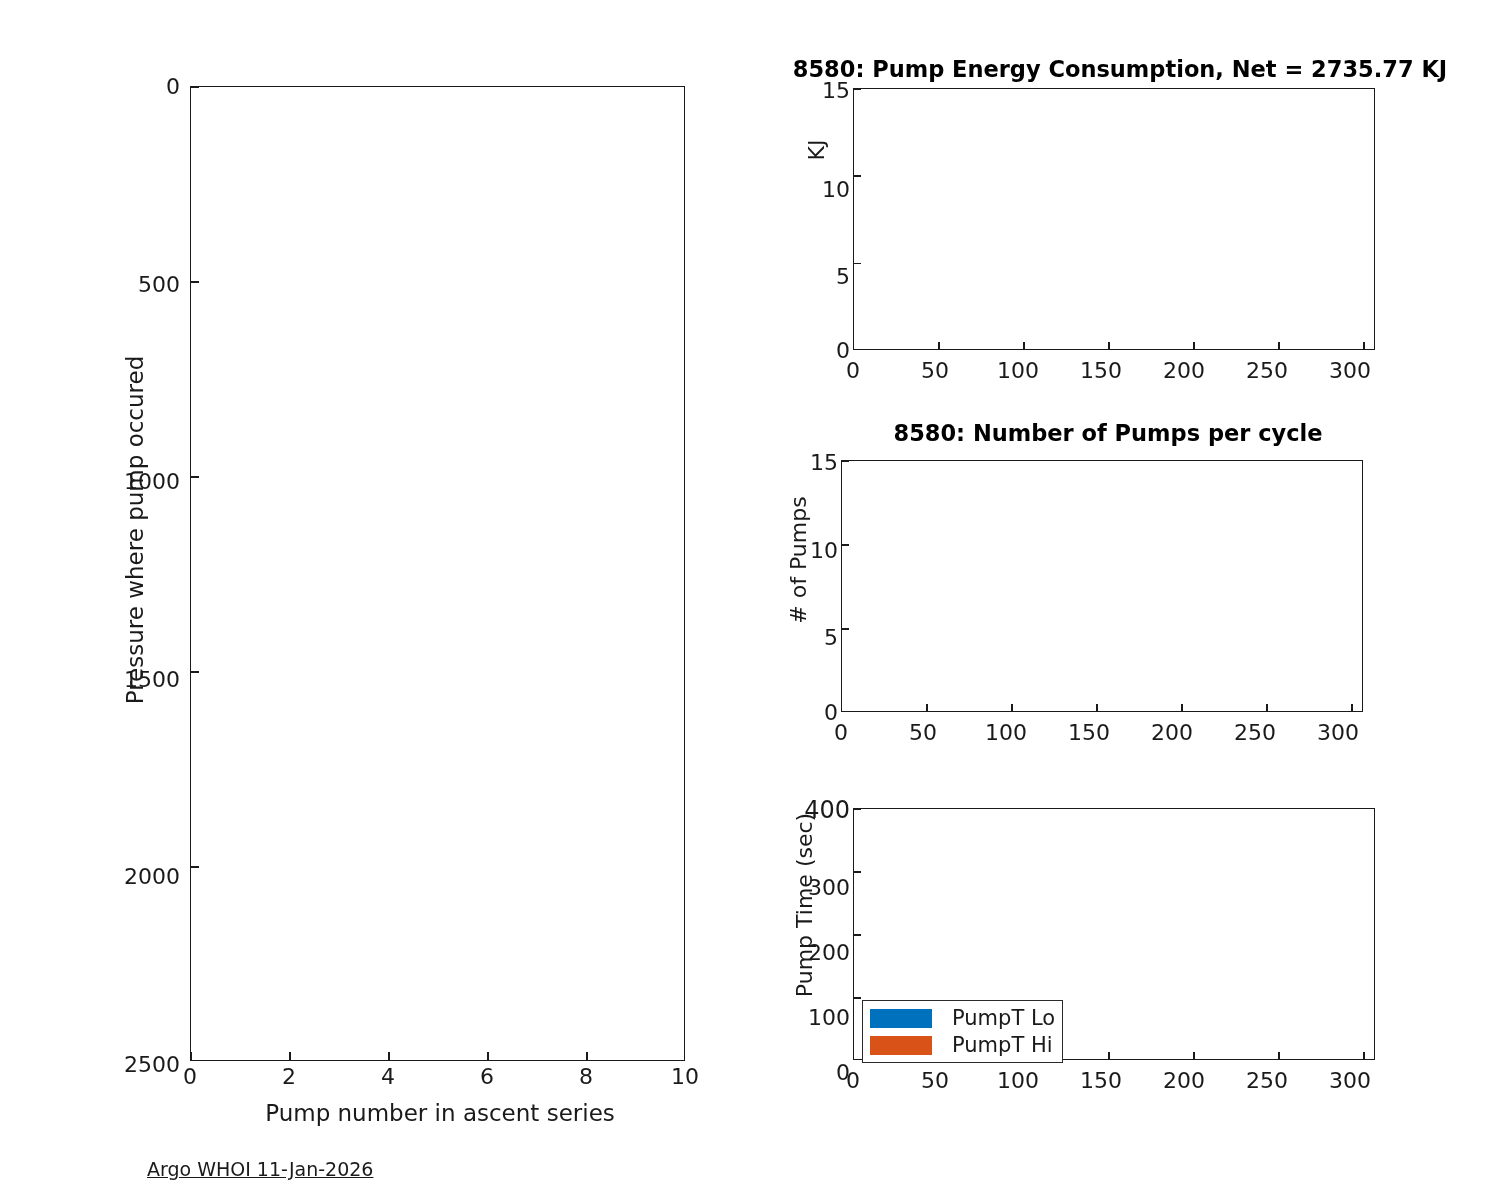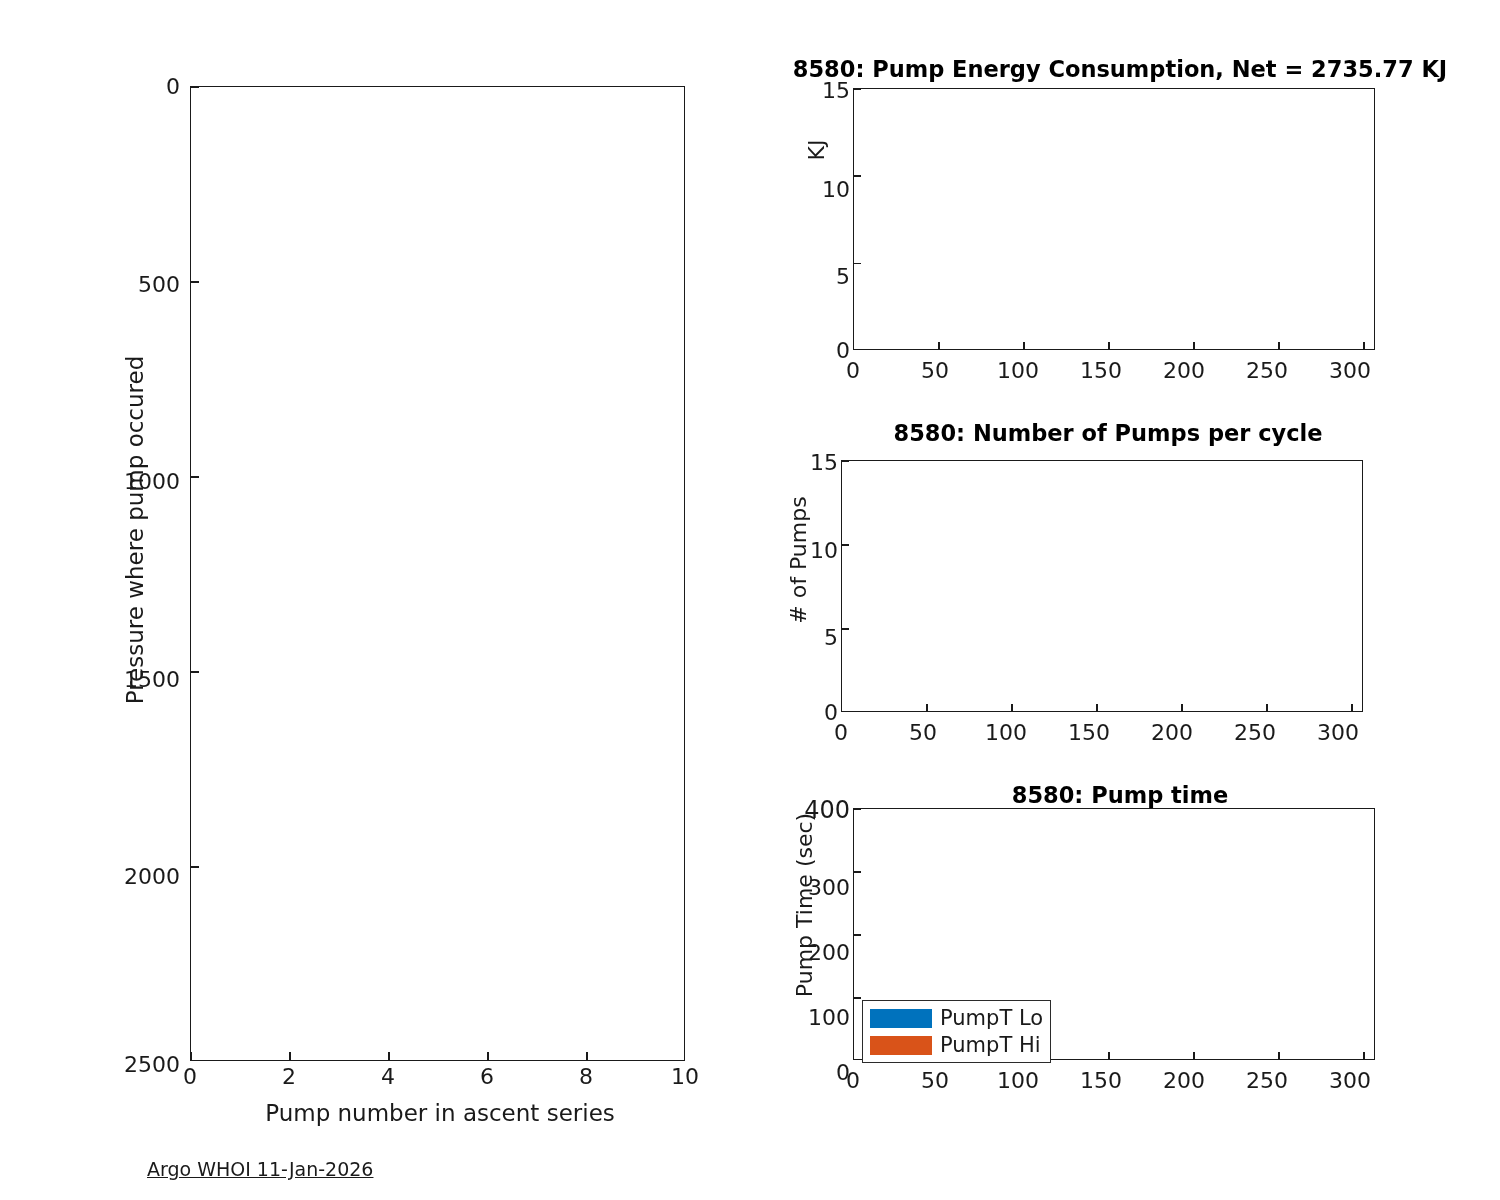--- a/index.html
+++ b/index.html
@@ -84,21 +84,21 @@
     border: 1.4px solid #2b2b2b;
     box-sizing: border-box;
     padding: 5px 7px;
     display: flex;
     flex-direction: column;
     gap: 3px;
   }
   .legend-row {
     display: flex;
     align-items: center;
-    gap: 8px;
+    gap: 20px;
   }
   .legend-swatch {
     width: 62px;
     height: 19px;
     flex: 0 0 auto;
   }
   .legend-text {
     font-size: 21px;
     color: #1a1a1a;
     white-space: nowrap;
@@ -902,21 +902,20 @@
     <div class="tickmark" style="left:198px; top:344px; width:1.6px; height:8px;"></div>
     <div class="tickmark" style="left:283px; top:344px; width:1.6px; height:8px;"></div>
     <div class="tickmark" style="left:368px; top:344px; width:1.6px; height:8px;"></div>
     <div class="tickmark" style="left:453px; top:344px; width:1.6px; height:8px;"></div>
     <div class="tickmark" style="left:538px; top:344px; width:1.6px; height:8px;"></div>
     <div class="tickmark" style="left:623px; top:344px; width:1.6px; height:8px;"></div>
   </div>
 
   <div class="panel" style="left:740px; top:720px; width:760px; height:480px;">
 
-    <div class="panel-title" style="left:50px; top:62px; width:660px; font-size:22.5px;">8580: Pump time</div>
 
     <div class="axis-name vertical" style="left:52px; top:350px; width:330px; font-size:22px;">Pump Time (sec)</div>
 
 
     <div class="tick-label tick-y" style="left:20px; top:76px;  width:90px; font-size:24px;">400</div>
     <div class="tick-label tick-y" style="left:20px; top:155px; width:90px; font-size:22px;">300</div>
     <div class="tick-label tick-y" style="left:20px; top:220px; width:90px; font-size:22px;">200</div>
     <div class="tick-label tick-y" style="left:20px; top:285px; width:90px; font-size:22px;">100</div>
     <div class="tick-label tick-y" style="left:20px; top:340px; width:90px; font-size:22px;">0</div>
 

